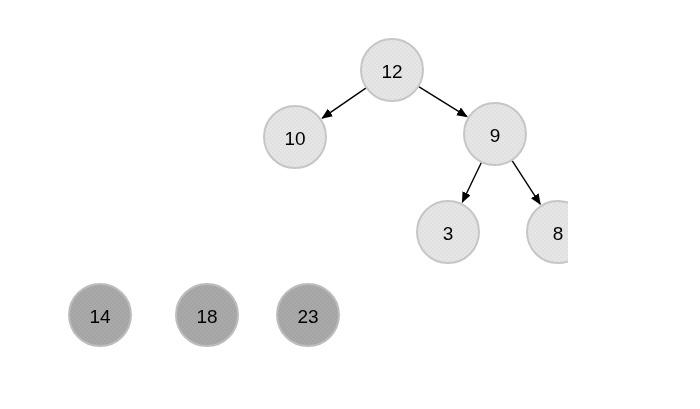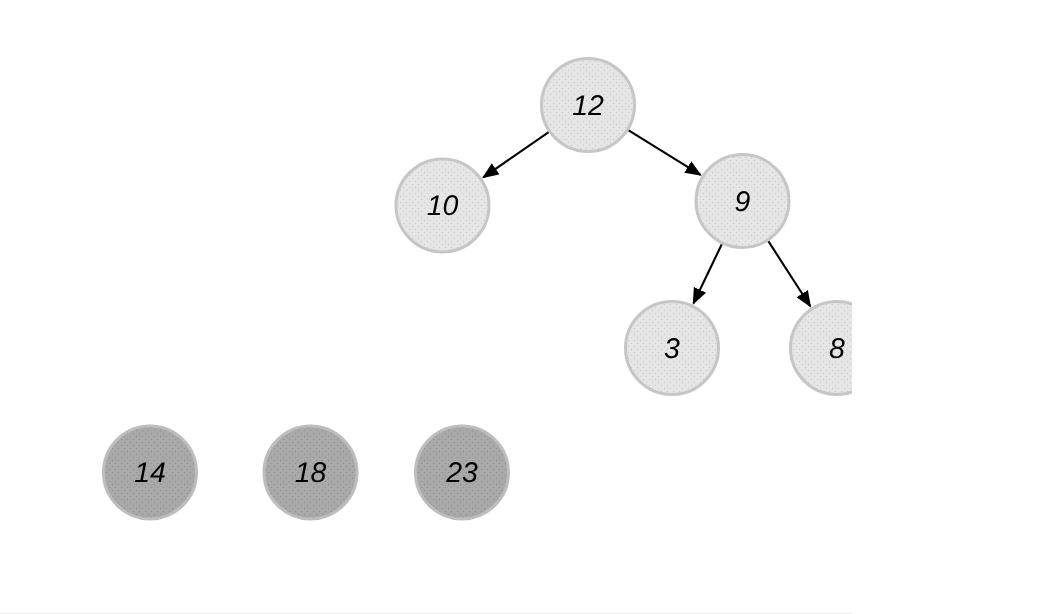--- a/index.html
+++ b/index.html
@@ -4,23 +4,22 @@
 <style>
   html, body {
     margin: 0;
     padding: 0;
     font-family: "Liberation Sans", sans-serif;
   }
   .canvas {
     position: relative;
     width: 568px;
     height: 409px;
-    background: #a3a3a3;
+    background: #84cc16;
     overflow: hidden;
-    font-style: italic;
   }
   svg { display: block; }
   .node-label {
     font-family: "Liberation Sans", sans-serif;
     font-size: 19px;
   }
 </style>
 </head>
 <body>
 

